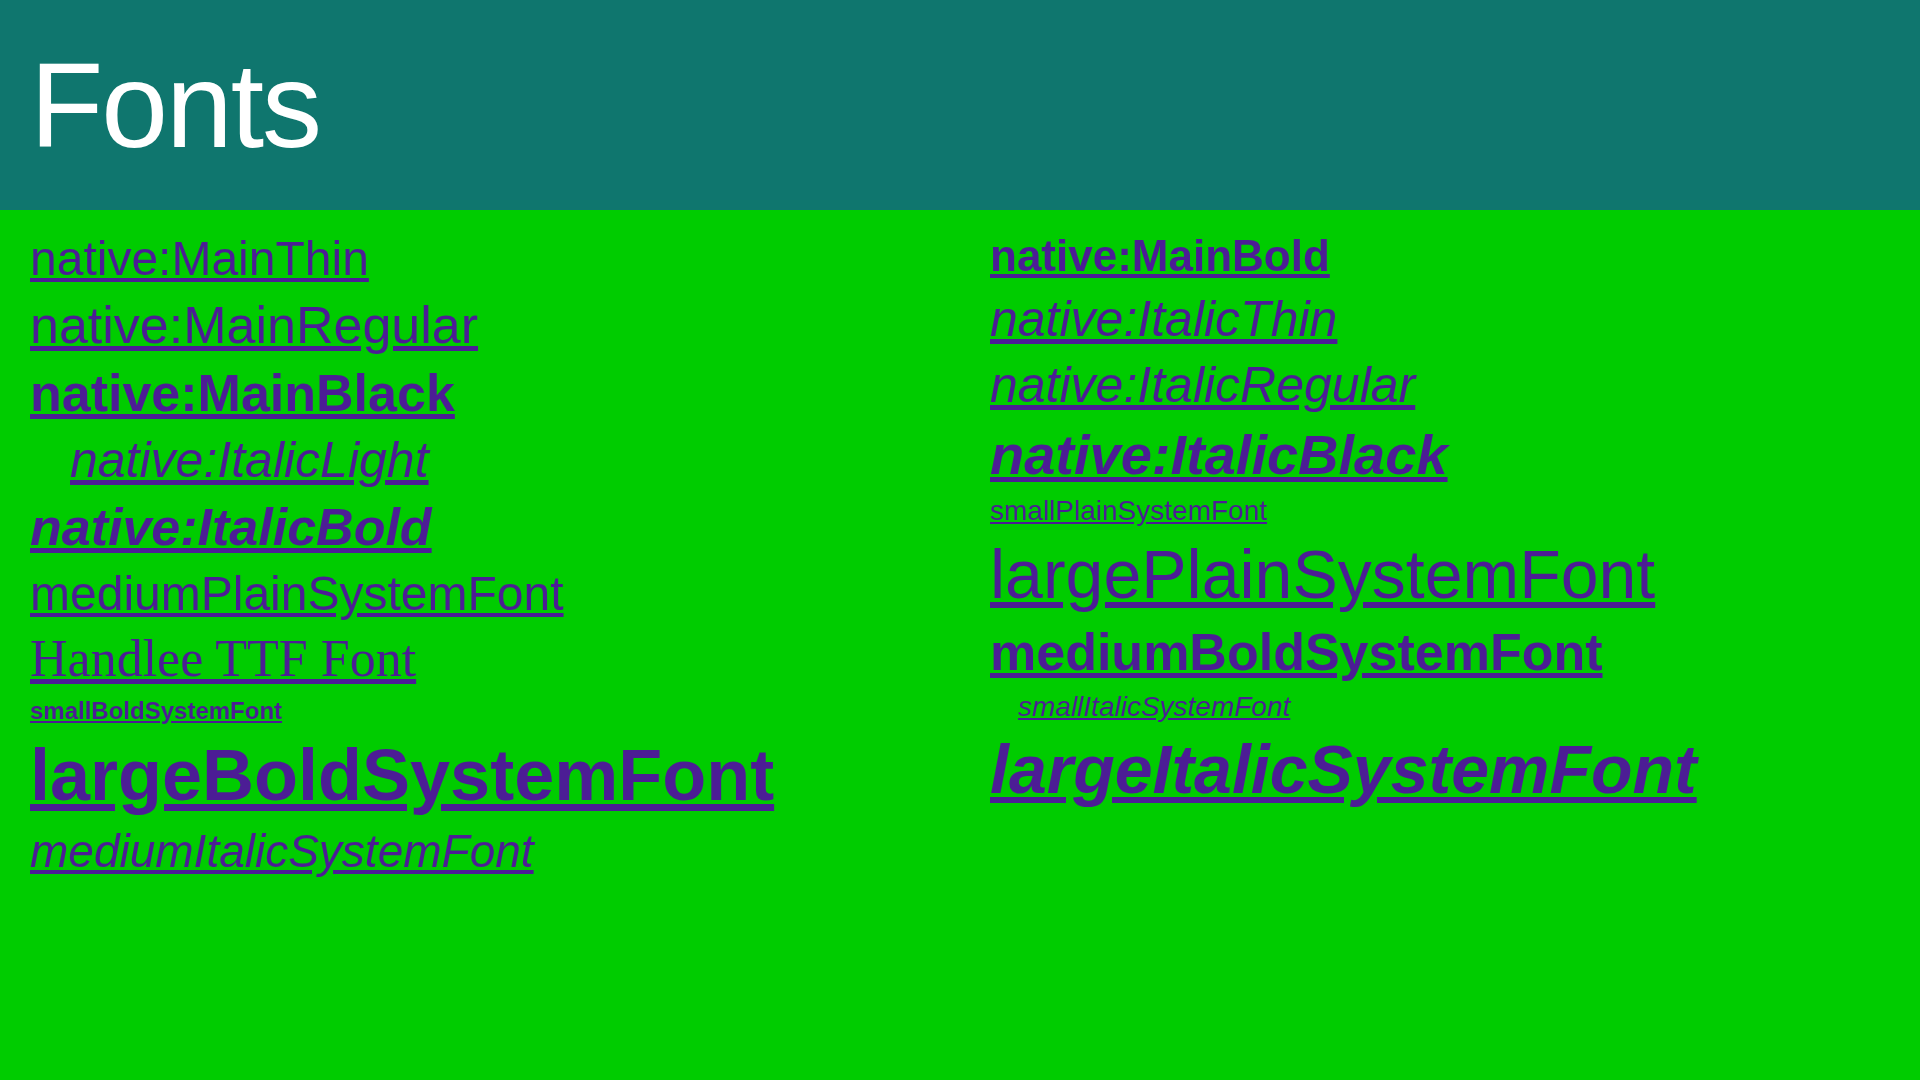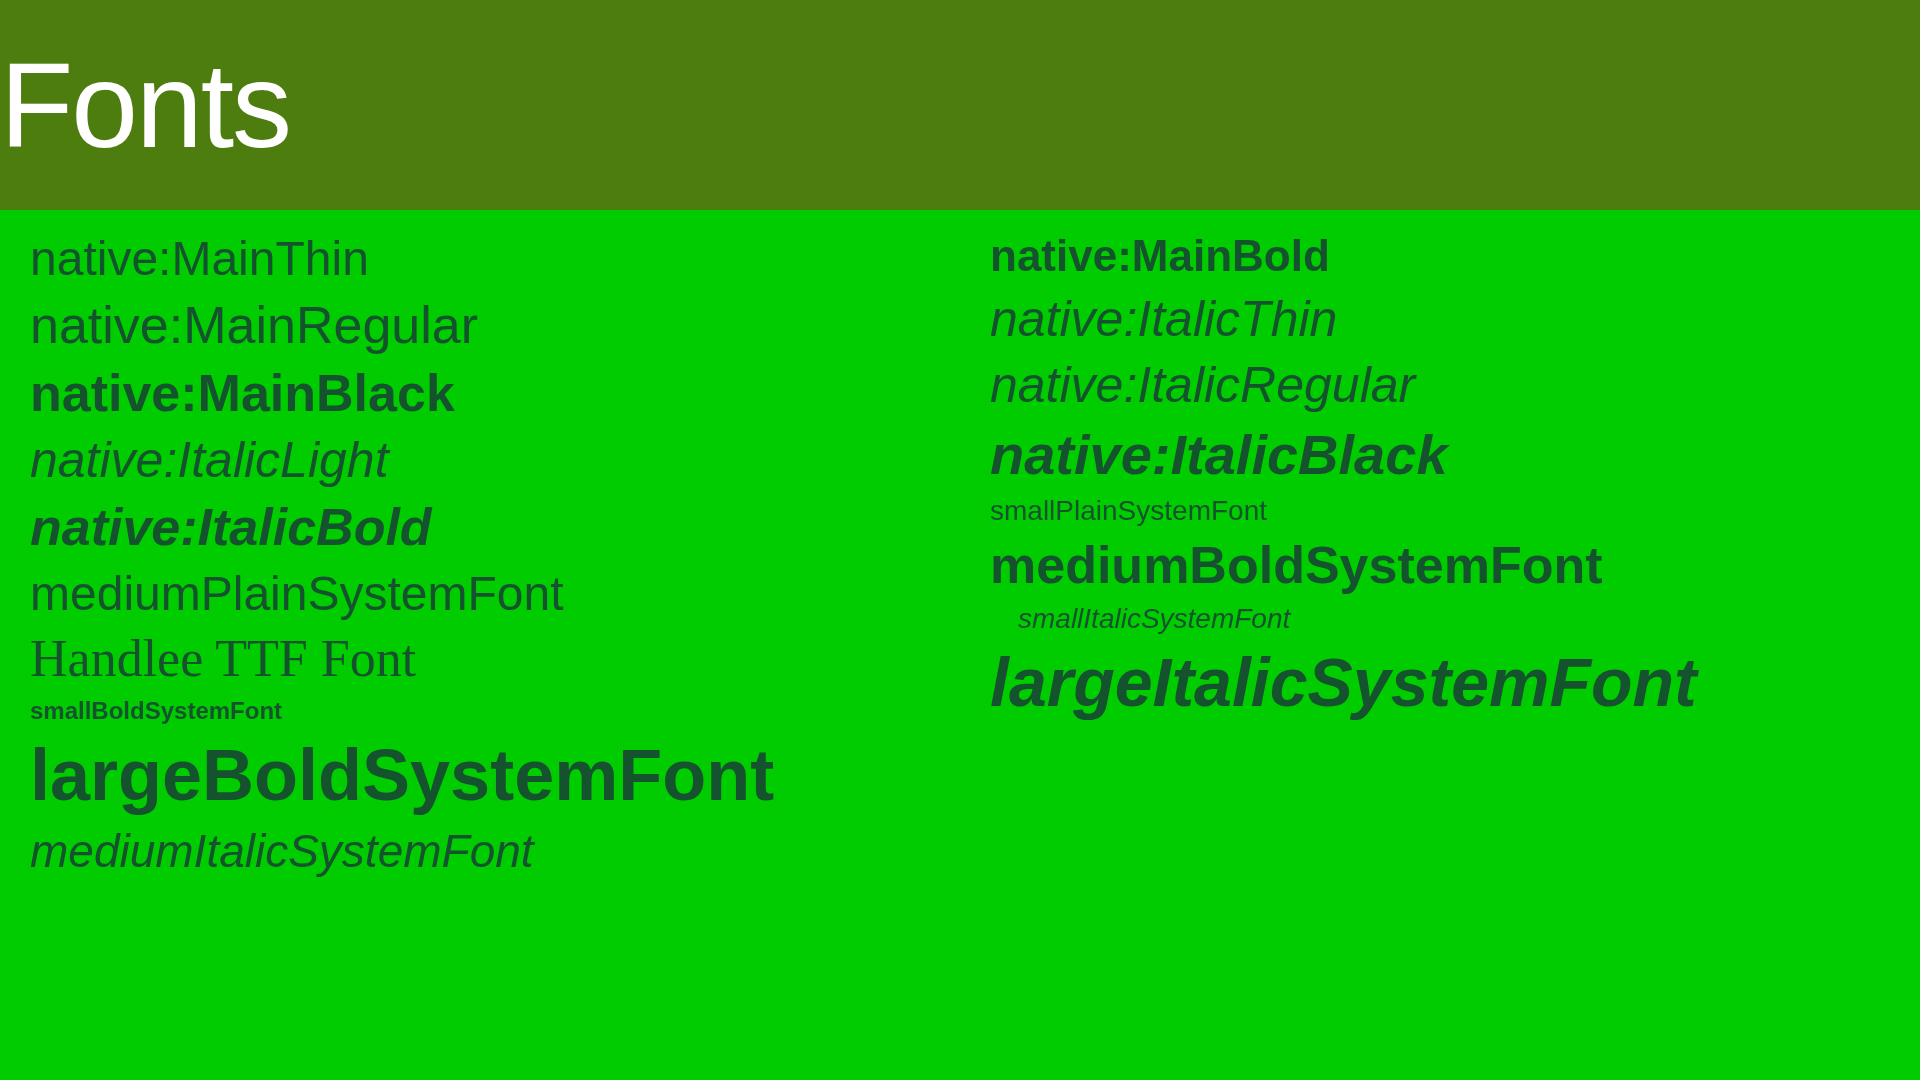--- a/index.html
+++ b/index.html
@@ -9,25 +9,26 @@
     }
 
     body {
       width: 1920px;
       height: 1080px;
       overflow: hidden;
       font-family: sans-serif;
     }
 
     #header {
-      background-color: #4d7c0f;
+      background-color: #0f766e;
       width: 100%;
       height: 210px;
       display: flex;
       align-items: center;
+      padding-left: 30px;
     }
 
     #header h1 {
       color: white;
       font-size: 120px;
       font-weight: 300;
       font-family: sans-serif;
       letter-spacing: -2px;
     }
 
@@ -41,29 +42,30 @@
 
     .column {
       flex: 1;
       padding: 20px 30px;
       display: flex;
       flex-direction: column;
       gap: 6px;
     }
 
     .font-item {
-      color: #14532d;
+      color: #4c1d95;
       line-height: 1.2;
+      text-decoration: underline;
     }
 
     
     .thin { font-weight: 100; font-size: 48px; }
     .regular { font-weight: 400; font-size: 52px; }
     .black { font-weight: 900; font-size: 52px; }
-    .italic-light { font-style: italic; font-weight: 300; font-size: 50px; }
+    .italic-light { font-style: italic; font-weight: 300; font-size: 50px; margin-left: 40px; }
     .italic-bold { font-style: italic; font-weight: 700; font-size: 52px; }
     .handlee { font-family: cursive; font-size: 52px; font-weight: 400; }
     .medium-plain { font-size: 48px; font-weight: 400; }
     .small-bold { font-size: 24px; font-weight: 700; }
     .large-bold { font-size: 72px; font-weight: 900; }
     .medium-italic { font-style: italic; font-size: 46px; font-weight: 400; }
 
     
     .light { font-weight: 300; font-size: 48px; }
     .main-bold { font-weight: 700; font-size: 44px; }
@@ -95,17 +97,18 @@
       <div class="font-item small-bold">smallBoldSystemFont</div>
       <div class="font-item large-bold">largeBoldSystemFont</div>
       <div class="font-item medium-italic">mediumItalicSystemFont</div>
     </div>
   <div class="column" id="right-col">
       <div class="font-item main-bold">native:MainBold</div>
       <div class="font-item italic-thin">native:ItalicThin</div>
       <div class="font-item italic-regular">native:ItalicRegular</div>
       <div class="font-item italic-black">native:ItalicBlack</div>
       <div class="font-item small-plain">smallPlainSystemFont</div>
+      <div class="font-item large-plain">largePlainSystemFont</div>
       <div class="font-item medium-bold">mediumBoldSystemFont</div>
       <div class="font-item small-italic">smallItalicSystemFont</div>
       <div class="font-item large-italic">largeItalicSystemFont</div>
     </div>
 </div>
 
 </body></html>

